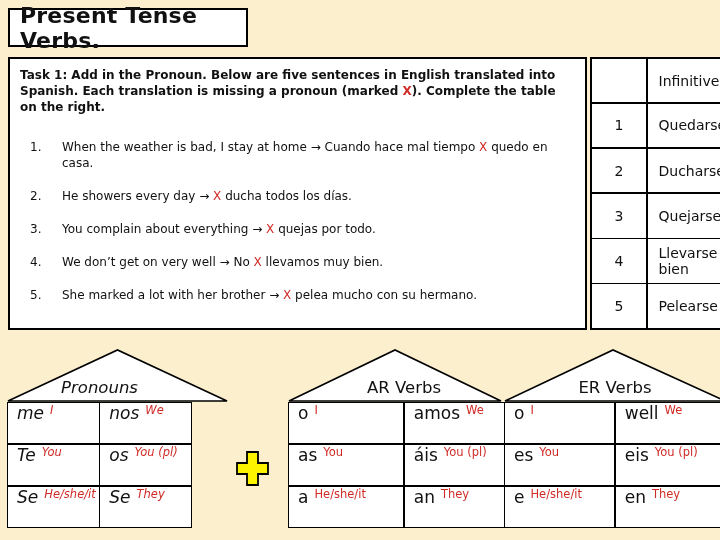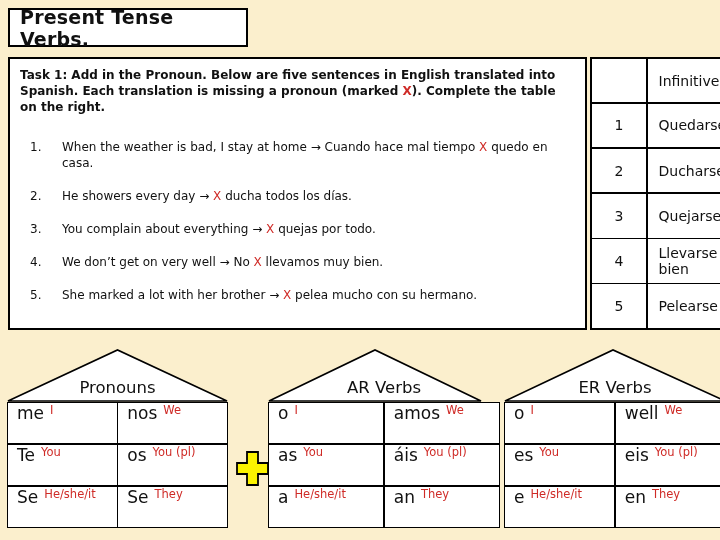--- a/index.html
+++ b/index.html
@@ -13,21 +13,21 @@
     background:var(--background);
     font-family:"DejaVu Sans", sans-serif;
     color:#111;
   }
   .abs{position:absolute;}
   .whitebox{background:var(--box-bg); border:2px solid var(--border);}
   .red{color:var(--accent-red);}
 
   
   .title-box{left:8px; top:8px; width:240px; height:39px; display:flex; align-items:center; padding-left:10px;}
-  .title-box span{font-size:19px; font-weight:bold; letter-spacing:.2px;}
+  .title-box span{font-size:22px; font-weight:bold; letter-spacing:.2px;}
 
   
   .task-box{left:8px; top:57px; width:579px; height:273px; padding:8px 24px 0 10px;}
   .intro{font-size:12px; font-weight:bold; line-height:16px; margin:0 0 24px 0; max-width:552px;}
   .t-item{display:flex; line-height:16px; font-size:12px; margin-bottom:17px;}
   .t-num{flex:none; width:32px; margin-left:10px;}
   .t-text{max-width:505px;}
 
   
   .inf-table{
@@ -48,22 +48,22 @@
     text-align:center; font-size:16.5px; color:#111;
   }
   .house-table{
     display:grid; grid-template-columns:1fr 1fr; grid-template-rows:repeat(3,1fr);
     height:126px; background:var(--border); gap:1.5px; border:1.5px solid var(--border);
   }
   .h-cell{background:var(--box-bg); display:flex; align-items:flex-start; padding-left:9px; overflow:hidden; white-space:nowrap;}
   .h-main{font-size:17px; color:#111;}
   .h-note{font-size:11.5px; margin-left:6px; color:var(--accent-red);}
 
-  .house-pronouns{left:7px; width:221px;}
-  .house-ar{left:268px; width:232px;}
+  .house-pronouns{left:7px; width:185px;font-style:italic;}
+  .house-ar{left:288px; width:232px;}
   .house-er{left:504px; width:222px;}
 
   
   .plus-wrap{left:236px; top:451px; width:33px; height:35px;}
 </style>
 </head>
 <body>
 
 <div class="abs whitebox title-box">
   <span>Present Tense Verbs.</span>

